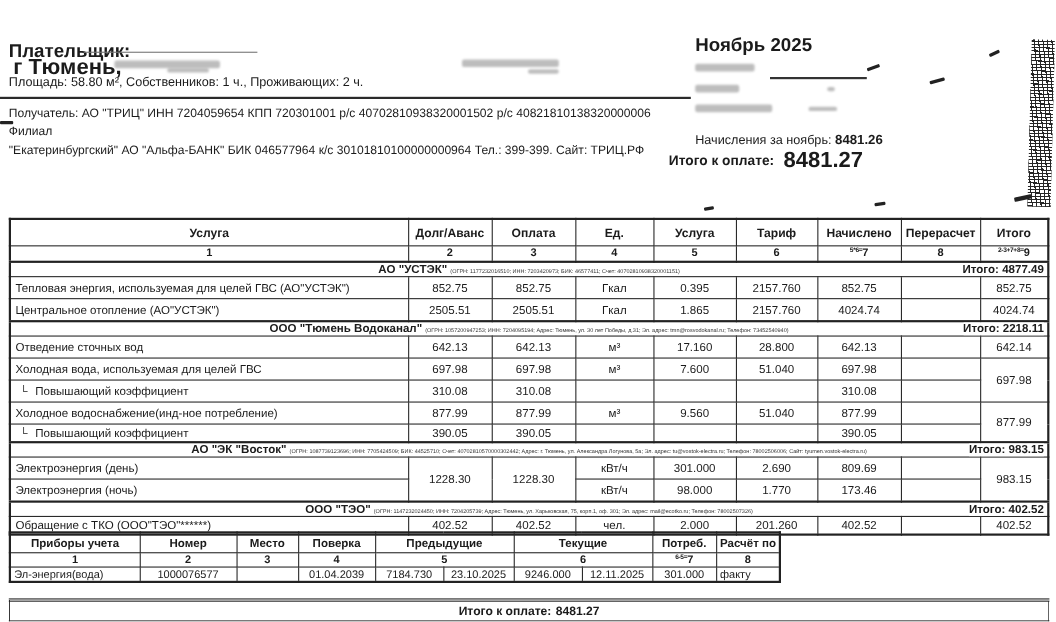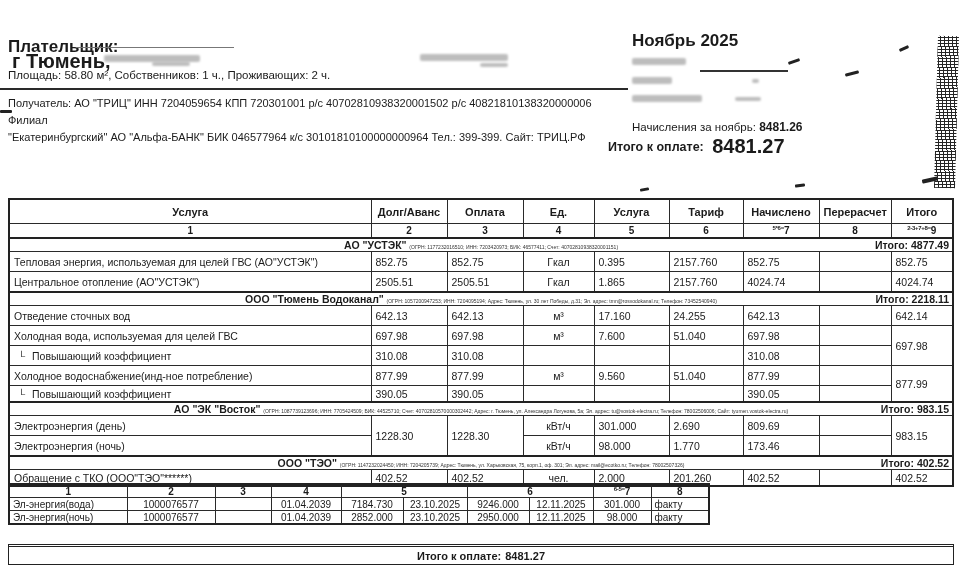--- a/index.html
+++ b/index.html
@@ -35,21 +35,21 @@
   .charges td{border:1px solid #2a2a2a;font-size:10.5px;padding:0 4px;height:19px;
               overflow:hidden;white-space:nowrap;}
   .charges tr.th-row td{font-weight:bold;text-align:center;height:23px;font-size:11px;}
   .charges tr.num-row td{font-weight:bold;text-align:center;height:13px;font-size:10px;}
   .charges tr.sec td{height:12px;border-top:2px solid #222;padding:0 3px;position:relative;}
   .sec-center{display:block;text-align:center;font-size:10px;}
   .sec-center b{font-size:10.5px;}
   .fine{font-size:5px;color:#333;letter-spacing:0;}
   .sec-total{position:absolute;right:3px;top:0;font-weight:bold;font-size:10.5px;background:#fff;}
   td.l{text-align:left;}
-  td.r{text-align:left;}
+  td.r{text-align:center;}
   td.c{text-align:center;}
   td.mid{vertical-align:middle;}
   .lmark{display:inline-block;width:14px;margin-left:4px;font-size:10px;}
   sup.f{font-size:6px;font-weight:bold;vertical-align:4px;letter-spacing:-0.3px;}
   tr.short td{height:15px;}
   .meters{position:absolute;left:8px;top:483px;width:700px;border:2px solid #222;}
   .meters td{border:1px solid #2a2a2a;font-size:10px;padding:0 3px;height:12px;
              overflow:hidden;white-space:nowrap;}
   .meters tr.th-row td{font-weight:bold;text-align:center;height:17px;font-size:10.5px;}
   .meters tr.num-row td{font-weight:bold;text-align:center;height:12px;}
@@ -173,21 +173,21 @@
         <span class="sec-center"><b>ООО "Тюмень Водоканал"</b> <span class="fine">(ОГРН: 1057200947253; ИНН: 7204095194; Адрес: Тюмень, ул. 30 лет Победы, д.31; Эл. адрес: tmn@rosvodokanal.ru; Телефон: 73452540940)</span></span>
         <span class="sec-total"><span>Итого:</span> <span>2218.11</span></span>
       </td>
     </tr>
     <tr>
       <td class="l">Отведение сточных вод</td>
       <td class="r">642.13</td>
       <td class="r">642.13</td>
       <td class="c">м³</td>
       <td class="r">17.160</td>
-      <td class="r">24.255</td>
+      <td class="r">28.800</td>
       <td class="r">642.13</td>
       <td></td>
       <td class="r">642.14</td>
     </tr>
     <tr>
       <td class="l">Холодная вода, используемая для целей ГВС</td>
       <td class="r">697.98</td>
       <td class="r">697.98</td>
       <td class="c">м³</td>
       <td class="r">7.600</td>
@@ -281,20 +281,30 @@
         <col style="width:56px">
       <col style="width:70px">
         <col style="width:62px">
         <col style="width:64px">
       <col style="width:62px">
         <col style="width:64px">
         <col style="width:58px">
         <col style="width:58px">
     </colgroup>
     <tbody>
+        <tr class="th-row">
+      <td>Приборы учета</td>
+      <td>Номер</td>
+      <td>Место</td>
+      <td>Поверка</td>
+      <td colspan="2">Предыдущие</td>
+      <td colspan="2">Текущие</td>
+      <td>Потреб.</td>
+      <td>Расчёт по</td>
+    </tr>
     <tr class="num-row">
       <td>1</td>
       <td>2</td>
       <td>3</td>
       <td>4</td>
       <td colspan="2">5</td>
       <td colspan="2">6</td>
       <td><sup class="f">6-5=</sup><span>7</span></td>
       <td>8</td>
     </tr>
@@ -303,32 +313,20 @@
       <td class="c">1000076577</td>
       <td class="c"></td>
       <td class="c">01.04.2039</td>
       <td class="c">7184.730</td>
       <td class="c">23.10.2025</td>
       <td class="c">9246.000</td>
       <td class="c">12.11.2025</td>
       <td class="c">301.000</td>
       <td class="l">факту</td>
     </tr>
-    <tr>
-      <td class="l">Эл-энергия(ночь)</td>
-      <td class="c">1000076577</td>
-      <td class="c"></td>
-      <td class="c">01.04.2039</td>
-      <td class="c">2852.000</td>
-      <td class="c">23.10.2025</td>
-      <td class="c">2950.000</td>
-      <td class="c">12.11.2025</td>
-      <td class="c">98.000</td>
-      <td class="l">факту</td>
-    </tr>
   </tbody>
     </table>
 
   <div class="grand">
     <span>Итого к оплате:</span>
     <span>8481.27</span>
   </div>
 
 </div>
 

